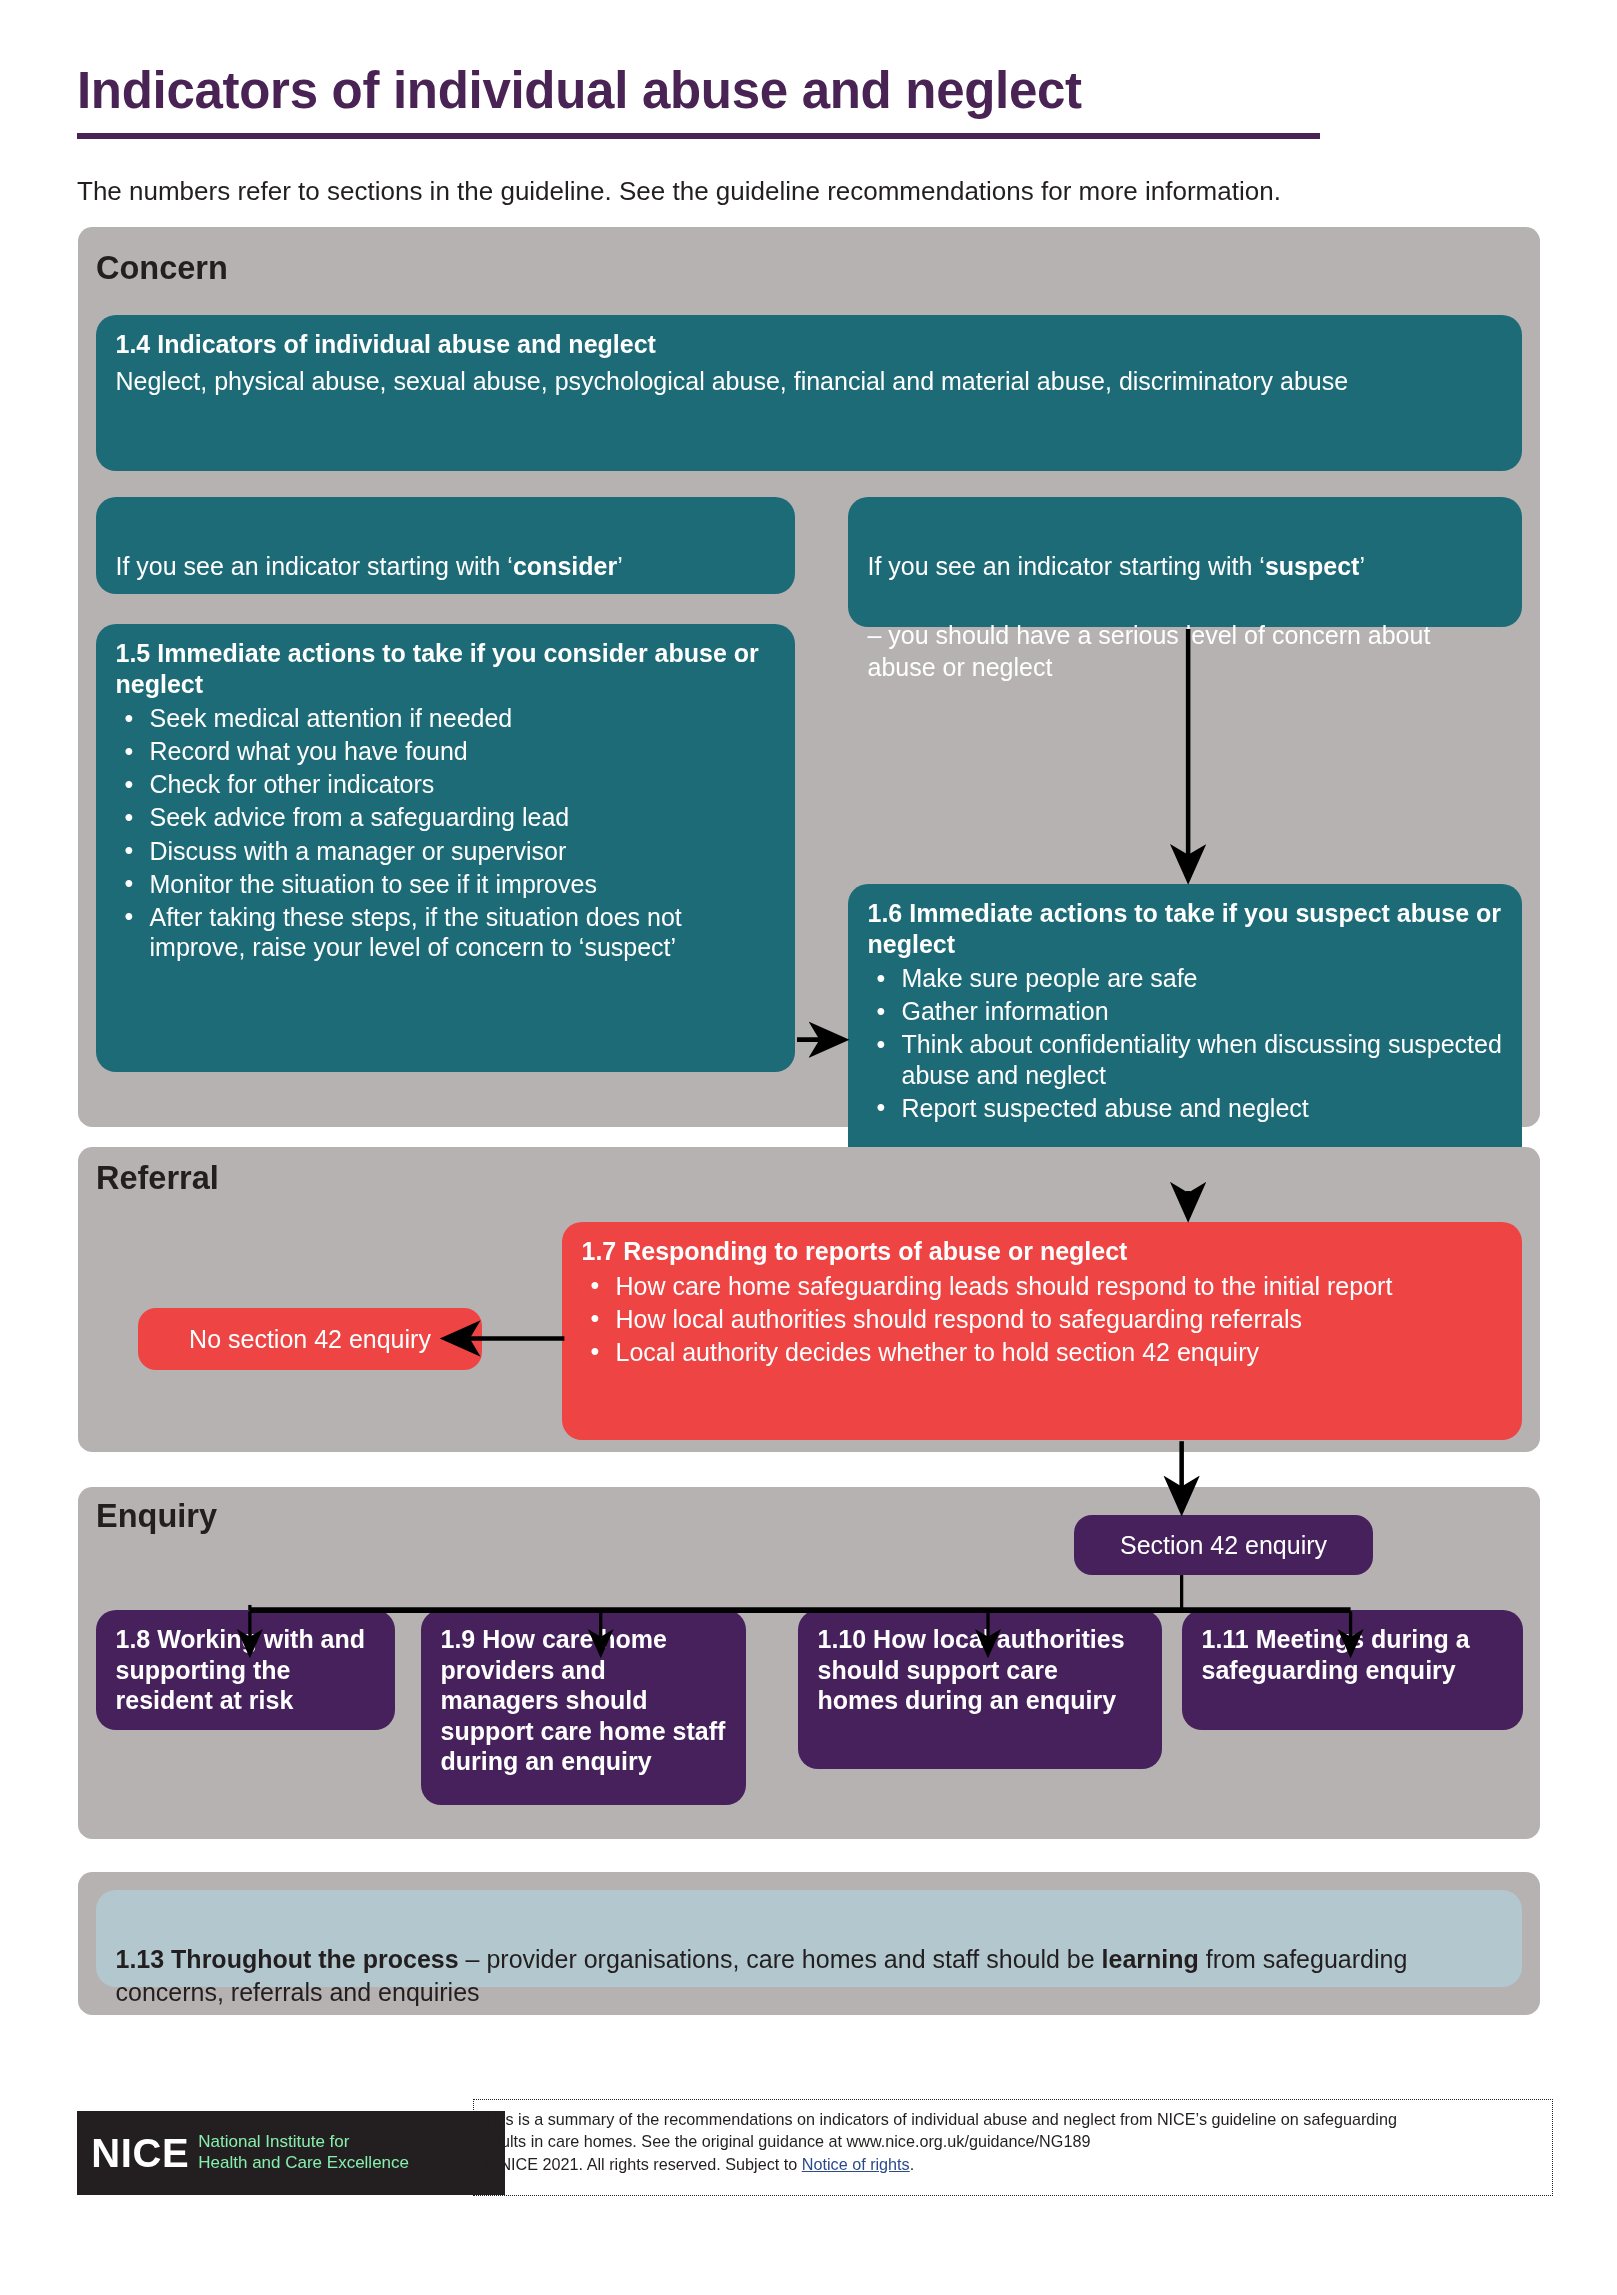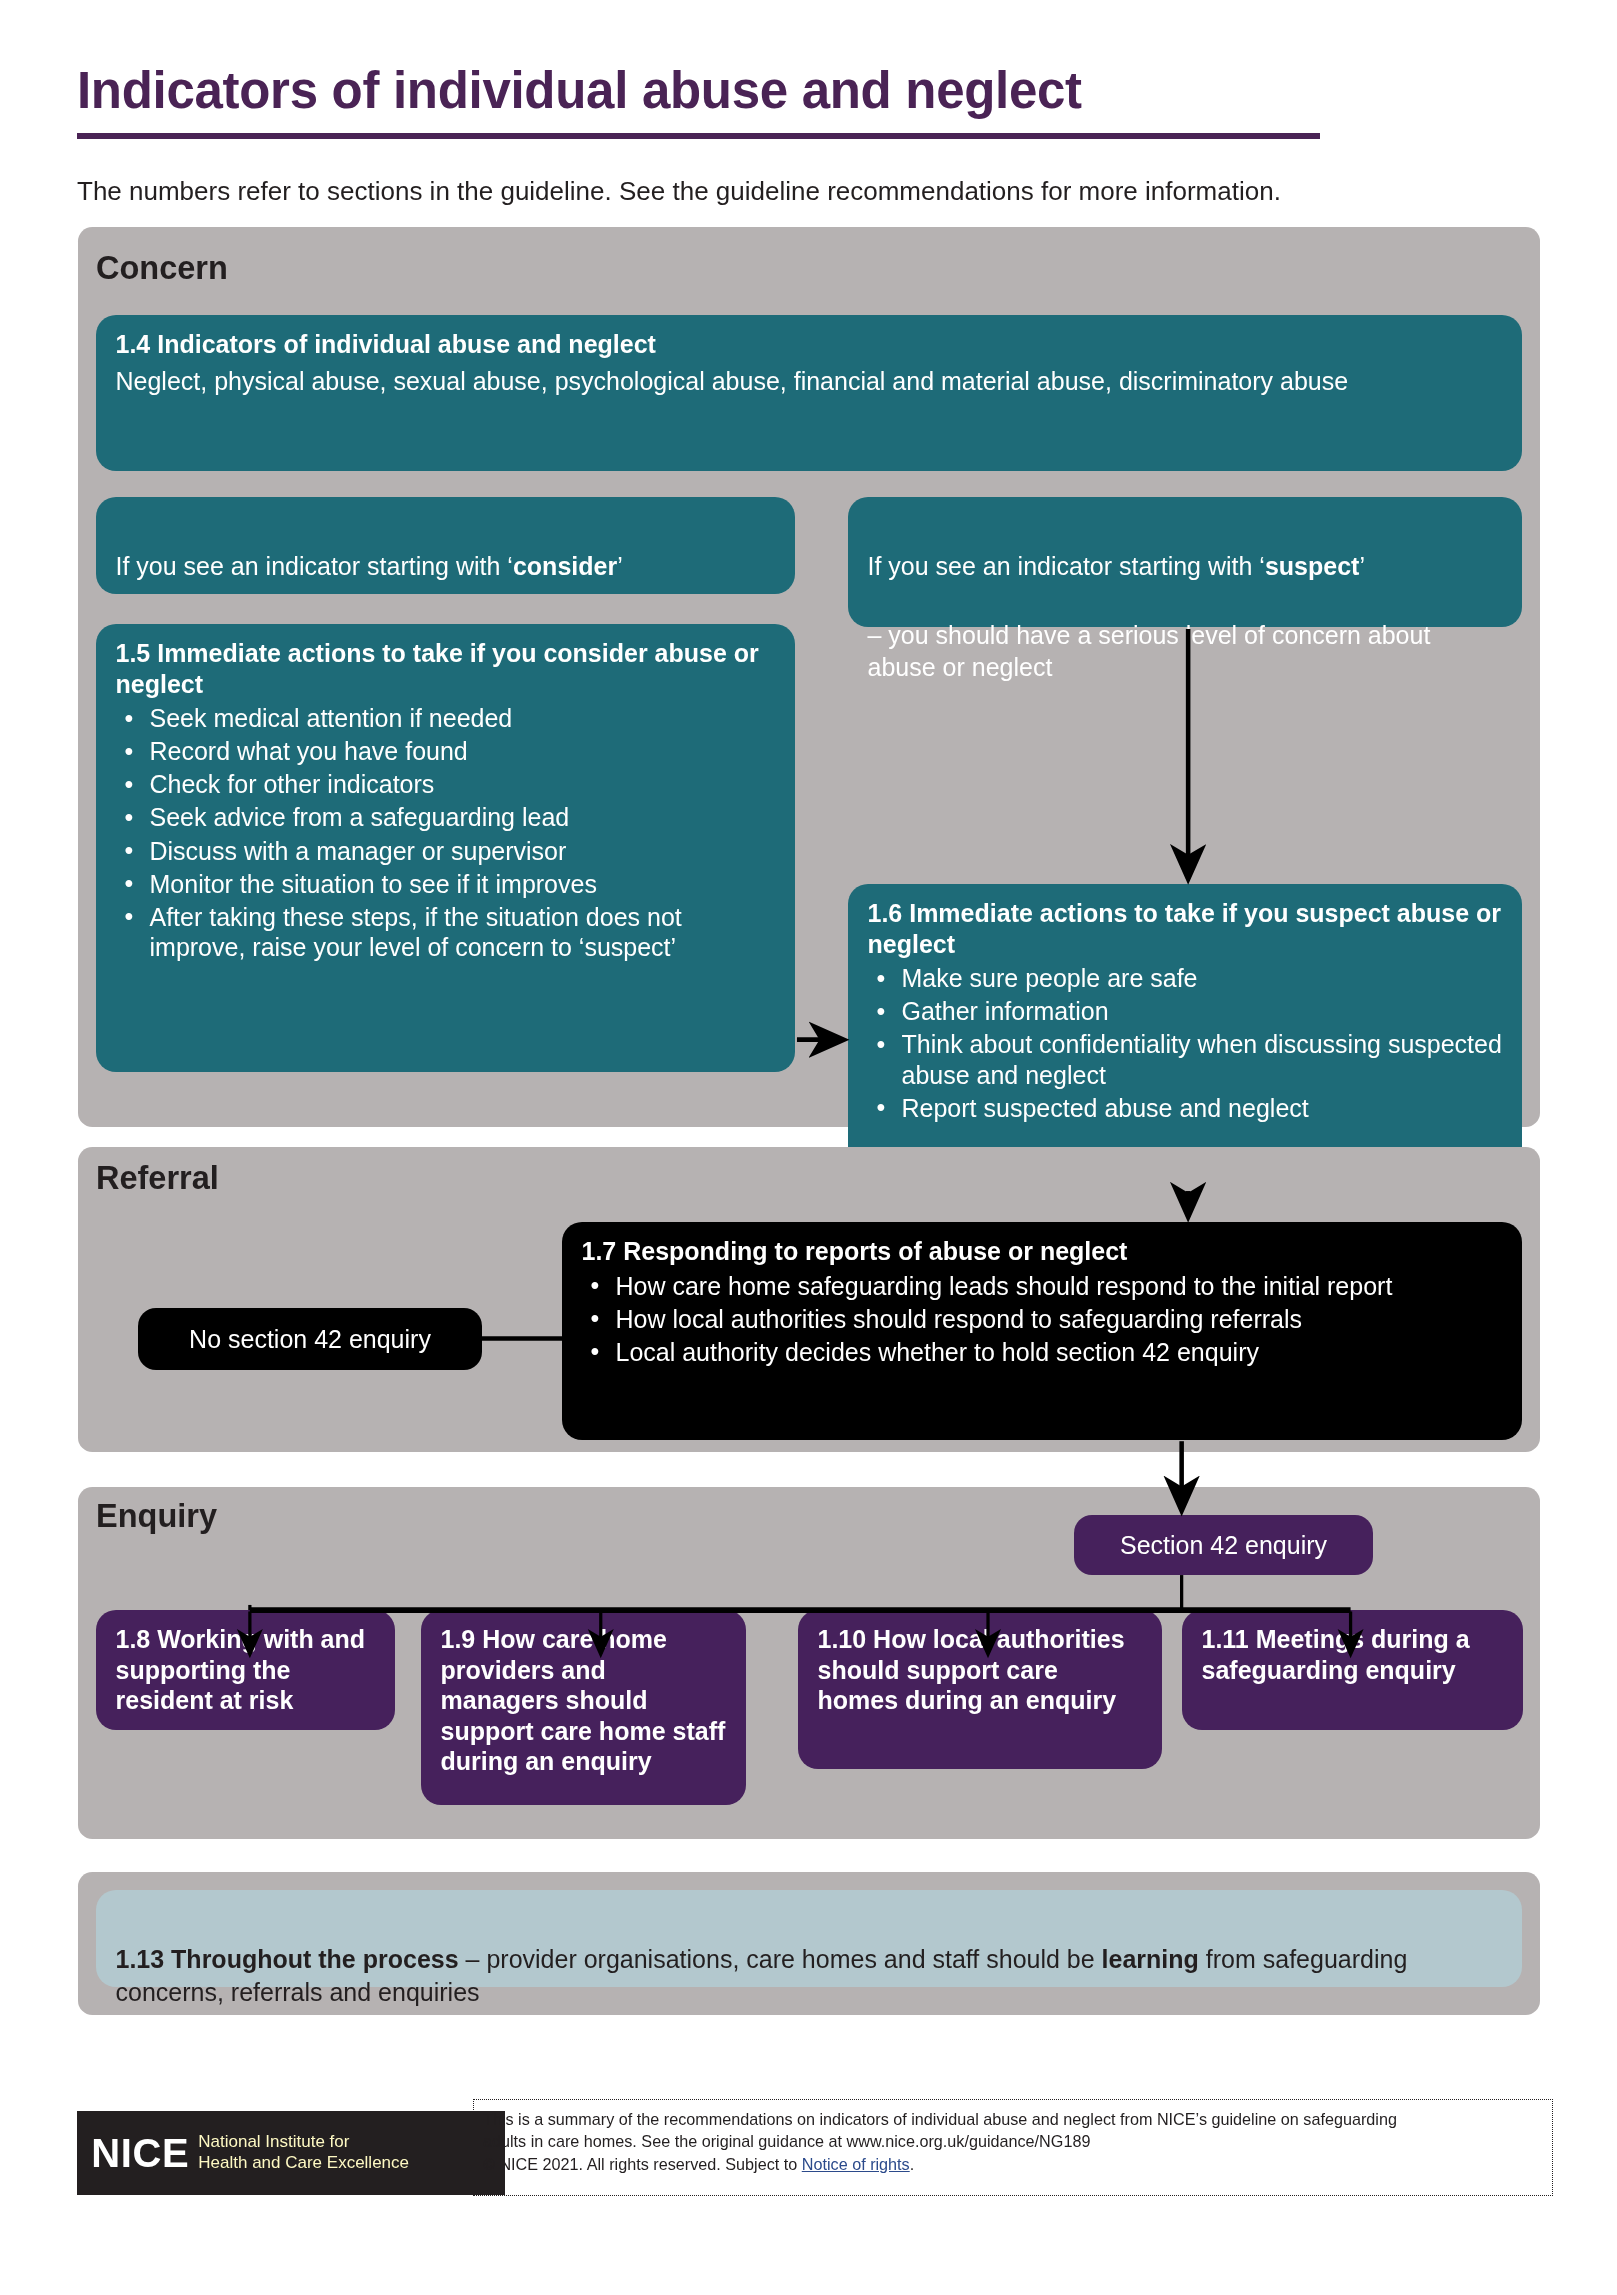--- a/index.html
+++ b/index.html
@@ -30,21 +30,21 @@
   
   .panel{position:absolute;background:#b6b2b2;border-radius:14.3px;}
   .panel-label{
     position:absolute;font-size:32.5px;font-weight:bold;color:#231f20;
   }
 
   
   .box{position:absolute;border-radius:20px;box-sizing:border-box;
        padding:14.3px 19.5px 17px 19.5px;color:#ffffff;}
   .teal{background:#1e6b78;}
-  .darkteal{background:#000000;}
+  .darkteal{background:#ef4444;}
   .purple{background:#46215c;}
   .ltblue{background:#b3c8ce;color:#231f20;}
 
   .box .hd{font-size:25px;font-weight:bold;line-height:1.22;}
   .box .bd{font-size:25px;line-height:1.22;margin-top:6.5px;}
   .box .plain{font-size:25px;line-height:1.30;margin-top:36px;}
   .box ul{margin:3.9px 0 0 0;padding:0 0 0 34px;list-style:none;}
   .box ul li{font-size:25px;line-height:1.22;margin:0 0 2.6px 0;position:relative;}
   .box ul li::before{
     content:"\2022";position:absolute;left:-25px;top:-0.6px;font-size:25px;
@@ -57,21 +57,21 @@
 
   
   #arrows{position:absolute;left:0;top:0;width:1618px;height:2295px;pointer-events:none;}
 
   
   #nice-logo{
     position:absolute;left:77px;top:2111px;width:428px;height:84px;
     background:#231f20;display:flex;align-items:center;padding-left:14.3px;box-sizing:border-box;
   }
   #nice-word{color:#fff;font-size:40px;font-weight:bold;letter-spacing:0.6px;line-height:1;}
-  #nice-strap{color:#fef9c3;font-size:17px;line-height:1.22;margin-left:9px;}
+  #nice-strap{color:#86efac;font-size:17px;line-height:1.22;margin-left:9px;}
   #footer-note{
     position:absolute;left:473px;top:2099px;width:1080px;height:97px;
     border:1.9px dotted #231f20;box-sizing:border-box;padding:7.8px 9px;
     font-size:16.2px;line-height:1.38;color:#231f20;
   }
   #footer-note a{color:#2b4a8b;}
 </style>
 </head>
 <body>
 

